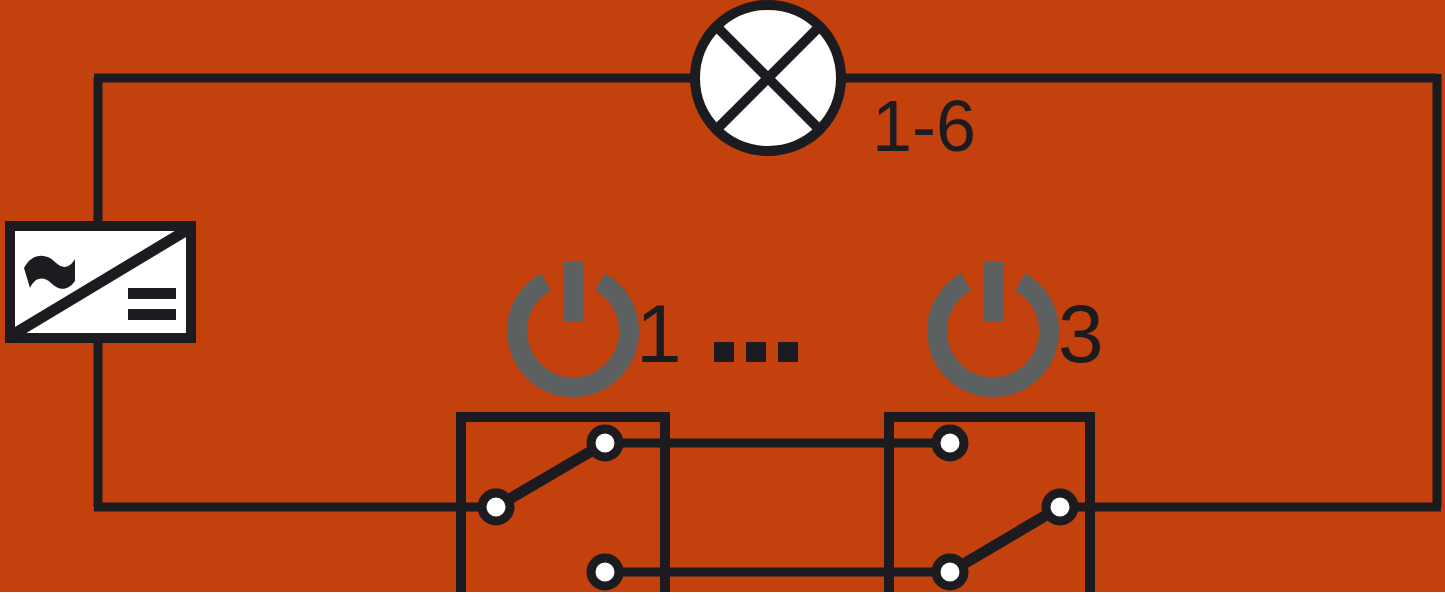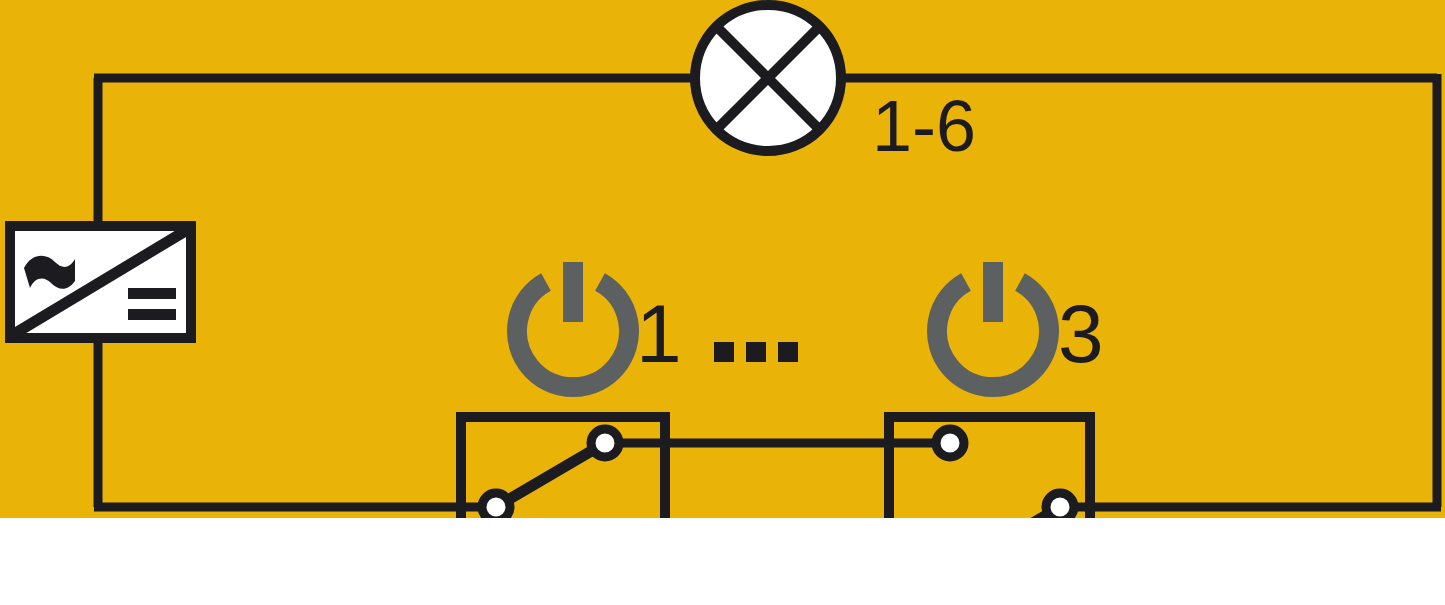--- a/index.html
+++ b/index.html
@@ -7,22 +7,22 @@
     margin: 0;
     padding: 0;
     background: #ffffff;
   }
   body {
     font-family: "Liberation Sans", sans-serif;
   }
   #diagram-root {
     position: relative;
     width: 1445px;
-    height: 518px;
-    background: #eab308;
+    height: 592px;
+    background: #c2410c;
     overflow: hidden;
   }
   #circuit-svg {
     display: block;
     width: 1445px;
     height: 605px;
   }
   .label-text {
     font-family: "Liberation Sans", sans-serif;
     font-weight: 400;

